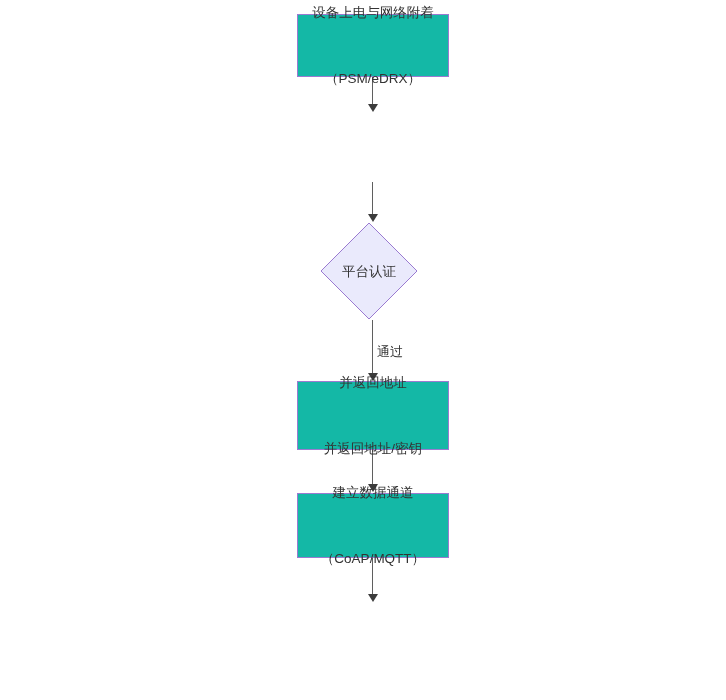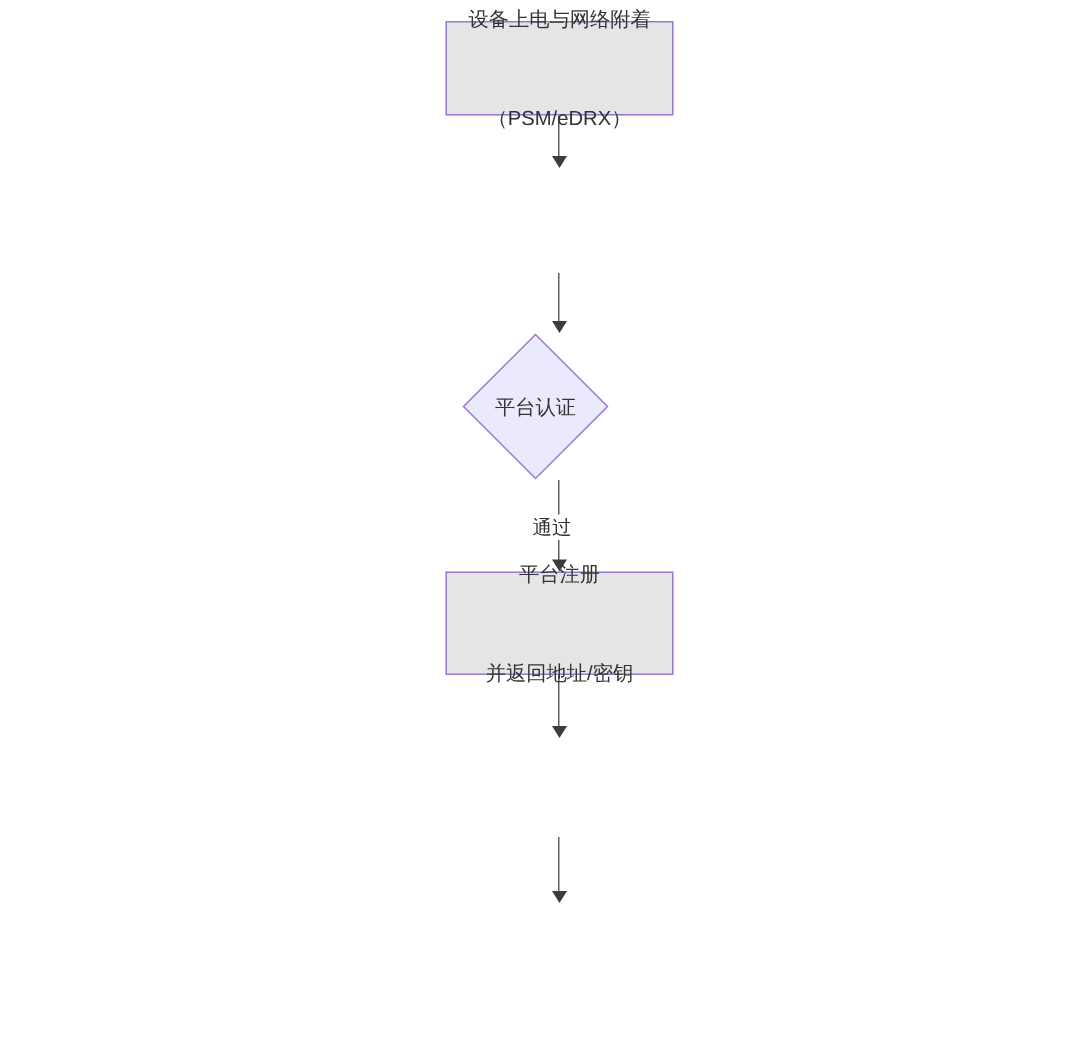--- a/index.html
+++ b/index.html
@@ -17,21 +17,21 @@
     position: relative;
     width: 726px;
     height: 700px;
     background: #ffffff;
   }
 
   
   .node {
     position: absolute;
     box-sizing: border-box;
-    background: #e5e5e5;
+    background: #14b8a6;
     border: 1px solid #9a7ad1;
     display: flex;
     flex-direction: column;
     align-items: center;
     justify-content: center;
     color: #333333;
     font-size: 13.5px;
     line-height: 21px;
     white-space: nowrap;
     z-index: 3;
@@ -87,20 +87,21 @@
   }
   .edge-label {
     position: absolute;
     background: #ffffff;
     color: #333333;
     font-size: 13px;
     line-height: 17px;
     padding: 0 2px;
     white-space: nowrap;
     z-index: 4;
+    margin-left: 22px;
   }
 </style>
 </head>
 <body>
 
 <div id="flow-canvas">
 
   <div class="conn" style="left:372px; top:77px; height:29px;"></div>
   <div class="arrowhead" style="left:368px; top:104px;"></div>
 
@@ -116,27 +117,31 @@
 
   <div class="conn" style="left:372px; top:558px; height:38px;"></div>
   <div class="arrowhead" style="left:368px; top:594px;"></div>
 
   <div class="node" style="left:297px; top:14px; width:152px; height:63px;">
     <span class="line">设备上电与网络附着</span>
     <span class="line">（PSM/eDRX）</span>
   </div>
 
 
-  <div class="diamond-wrap" style="left:308px; top:222px; width:98px; height:98px;">
+  <div class="diamond-wrap" style="left:320px; top:222px; width:98px; height:98px;">
     <svg class="diamond-shape" viewBox="0 0 98 98" preserveAspectRatio="none">
       <polygon points="49,1 97,49 49,97 1,49" fill="#eaeafc" stroke="#9a7ad1" stroke-width="1"></polygon>
     </svg>
     <div class="diamond-label">平台认证</div>
   </div>
 
   <div class="node" style="left:297px; top:381px; width:152px; height:69px;">
-    <span class="line">平台注册</span>
+    <span class="line">并返回地址</span>
     <span class="line">并返回地址/密钥</span>
   </div>
 
+  <div class="node" style="left:297px; top:493px; width:152px; height:65px;">
+    <span class="line">建立数据通道</span>
+    <span class="line">（CoAP/MQTT）</span>
+  </div>
 
 
 </div>
 
 </body></html>

